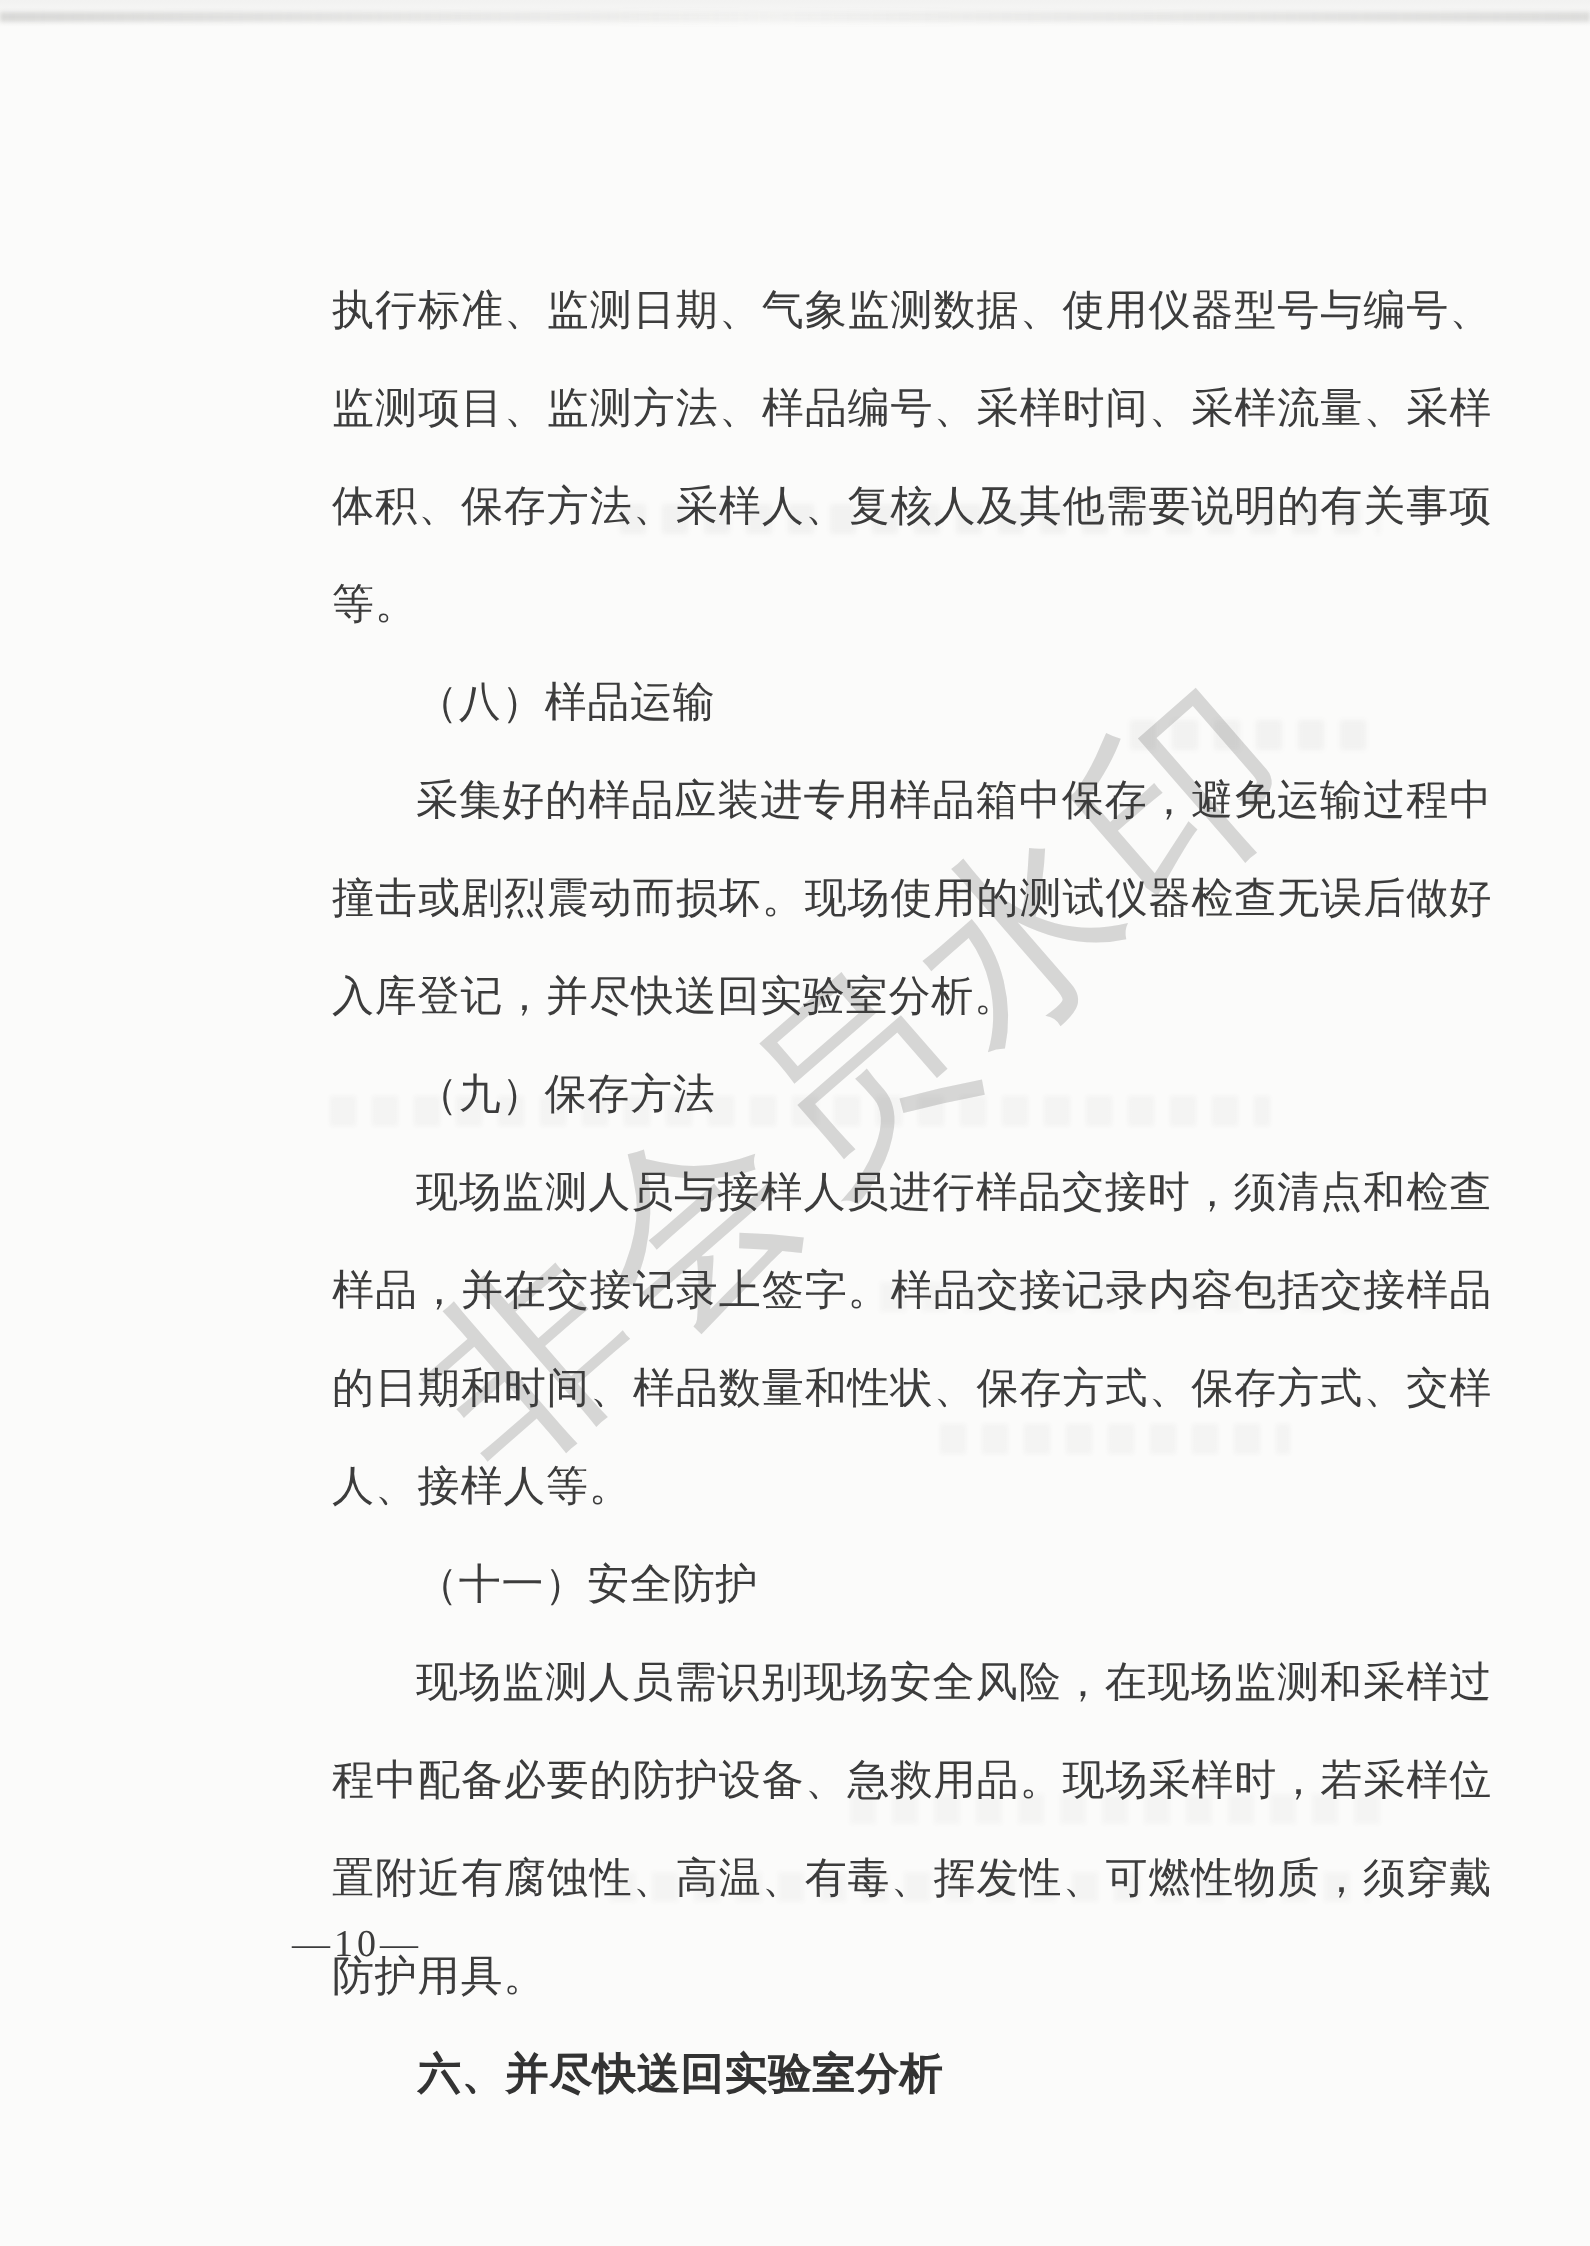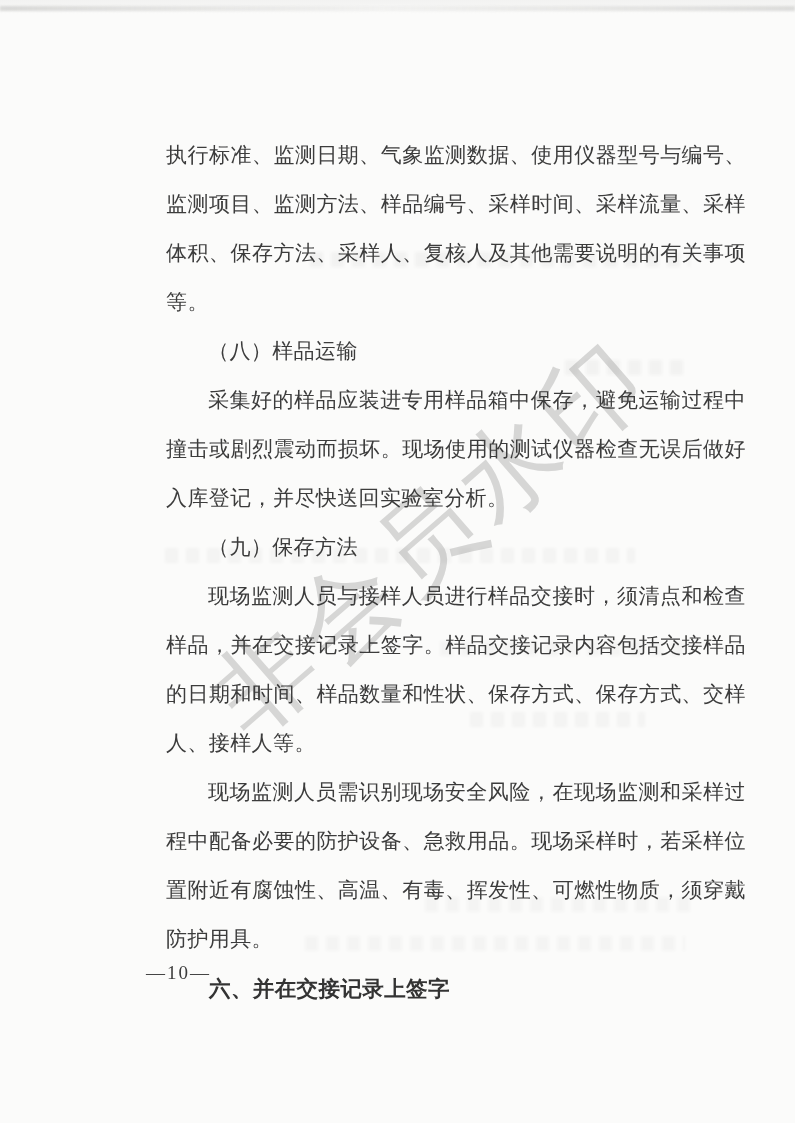--- a/index.html
+++ b/index.html
@@ -107,19 +107,20 @@
   <div class="artifact a5"></div>
   <div class="artifact a6"></div>
   <div class="artifact a7"></div>
 
   <div class="content">
     <p class="block-body">执行标准、监测日期、气象监测数据、使用仪器型号与编号、监测项目、监测方法、样品编号、采样时间、采样流量、采样体积、保存方法、采样人、复核人及其他需要说明的有关事项等。</p>
     <p class="block-subheading">（八）样品运输</p>
     <p class="block-body-indent">采集好的样品应装进专用样品箱中保存，避免运输过程中撞击或剧烈震动而损坏。现场使用的测试仪器检查无误后做好入库登记，并尽快送回实验室分析。</p>
     <p class="block-subheading">（九）保存方法</p>
     <p class="block-body-indent">现场监测人员与接样人员进行样品交接时，须清点和检查样品，并在交接记录上签字。样品交接记录内容包括交接样品的日期和时间、样品数量和性状、保存方式、保存方式、交样人、接样人等。</p>
+    <p class="block-subheading">（十一）安全防护</p>
     <p class="block-body-indent">现场监测人员需识别现场安全风险，在现场监测和采样过程中配备必要的防护设备、急救用品。现场采样时，若采样位置附近有腐蚀性、高温、有毒、挥发性、可燃性物质，须穿戴防护用具。</p>
-    <p class="block-heading">六、并在交接记录上签字</p>
+    <p class="block-heading">六、并尽快送回实验室分析</p>
   </div>
 
   <div class="page-number">—10—</div>
 
 </div>
 
 </body></html>

